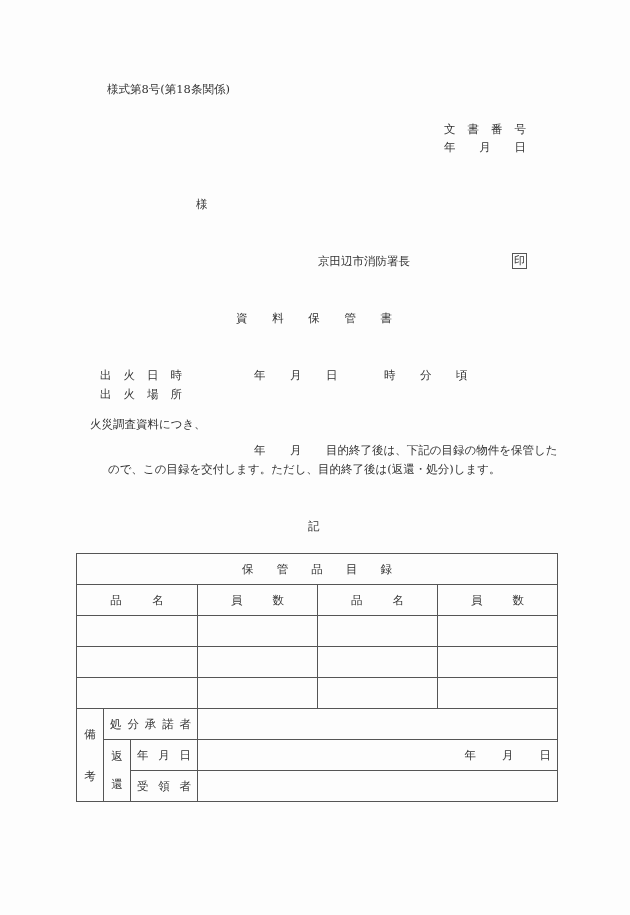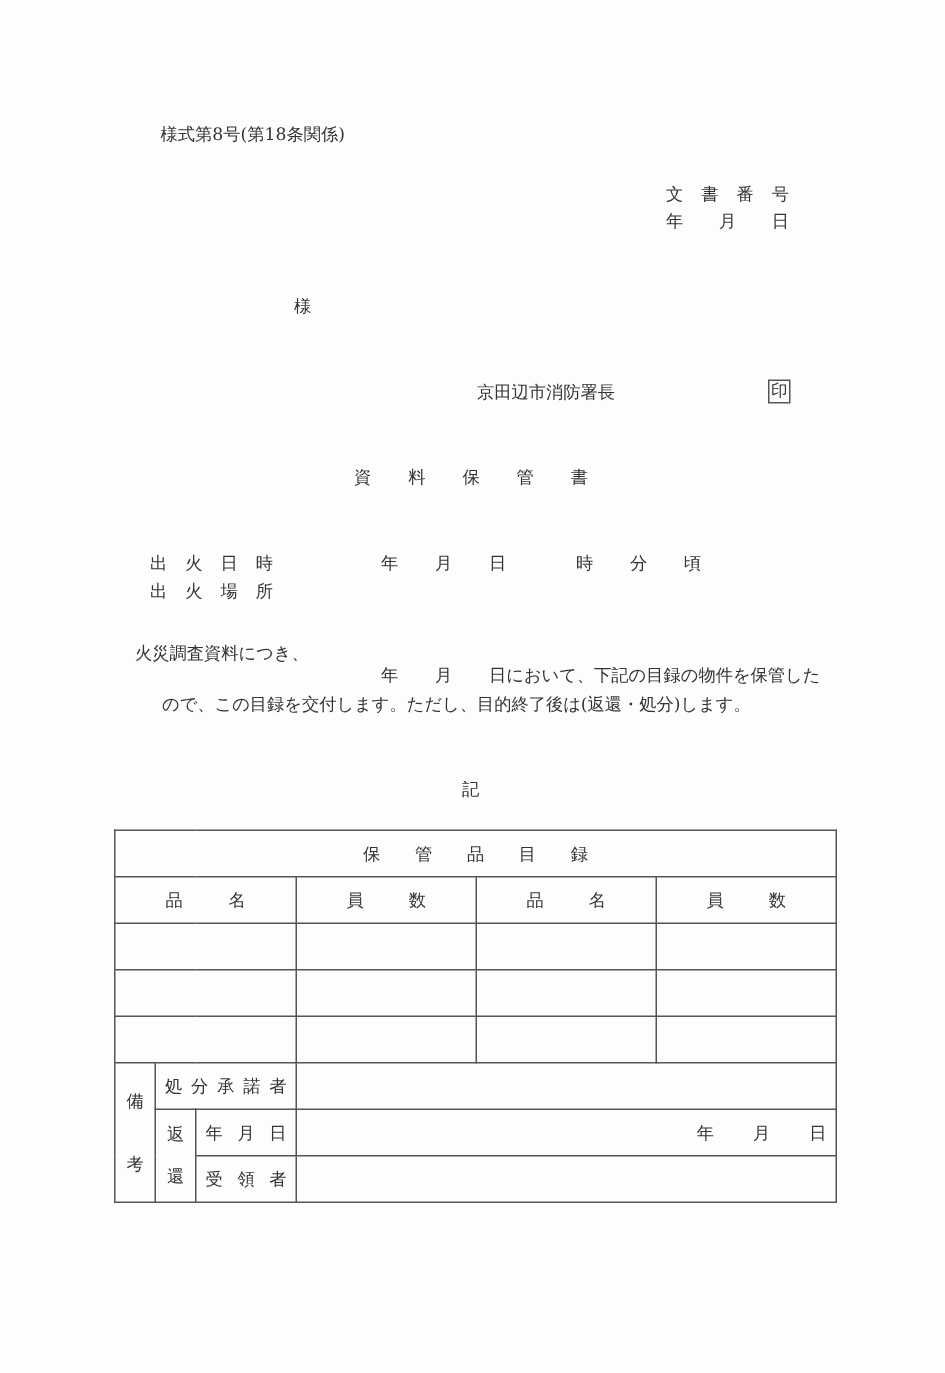--- a/index.html
+++ b/index.html
@@ -59,24 +59,24 @@
 <span class="abs" style="left:420px;top:368px;">分</span>
 <span class="abs" style="left:456px;top:368px;">頃</span>
 
 <div class="abs spread" style="left:100px;top:387px;width:82px;">
   <span>出</span>
   <span>火</span>
   <span>場</span>
   <span>所</span>
 </div>
 
-<span class="abs" style="left:90px;top:428px;text-align:center;">火災調査資料につき、</span>
+<span class="abs" style="left:90px;top:417px;text-align:center;">火災調査資料につき、</span>
 <span class="abs" style="left:254px;top:443px;">年</span>
 <span class="abs" style="left:290px;top:443px;">月</span>
-<span class="abs" style="left:326px;top:443px;">日において、下記の目録の物件を保管した</span>
+<span class="abs" style="left:326px;top:443px;">目的終了後は、下記の目録の物件を保管した</span>
 <span class="abs" style="left:76px;top:462px;margin-left:32px;">ので、この目録を交付します。ただし、目的終了後は(返還・処分)します。</span>
 
 <div class="abs" style="left:308px;top:519px;">記</div>
 
 <table class="list">
   <colgroup>
       <col style="width:27px">
       <col style="width:27px">
       <col style="width:67px">
       <col style="width:120px">

